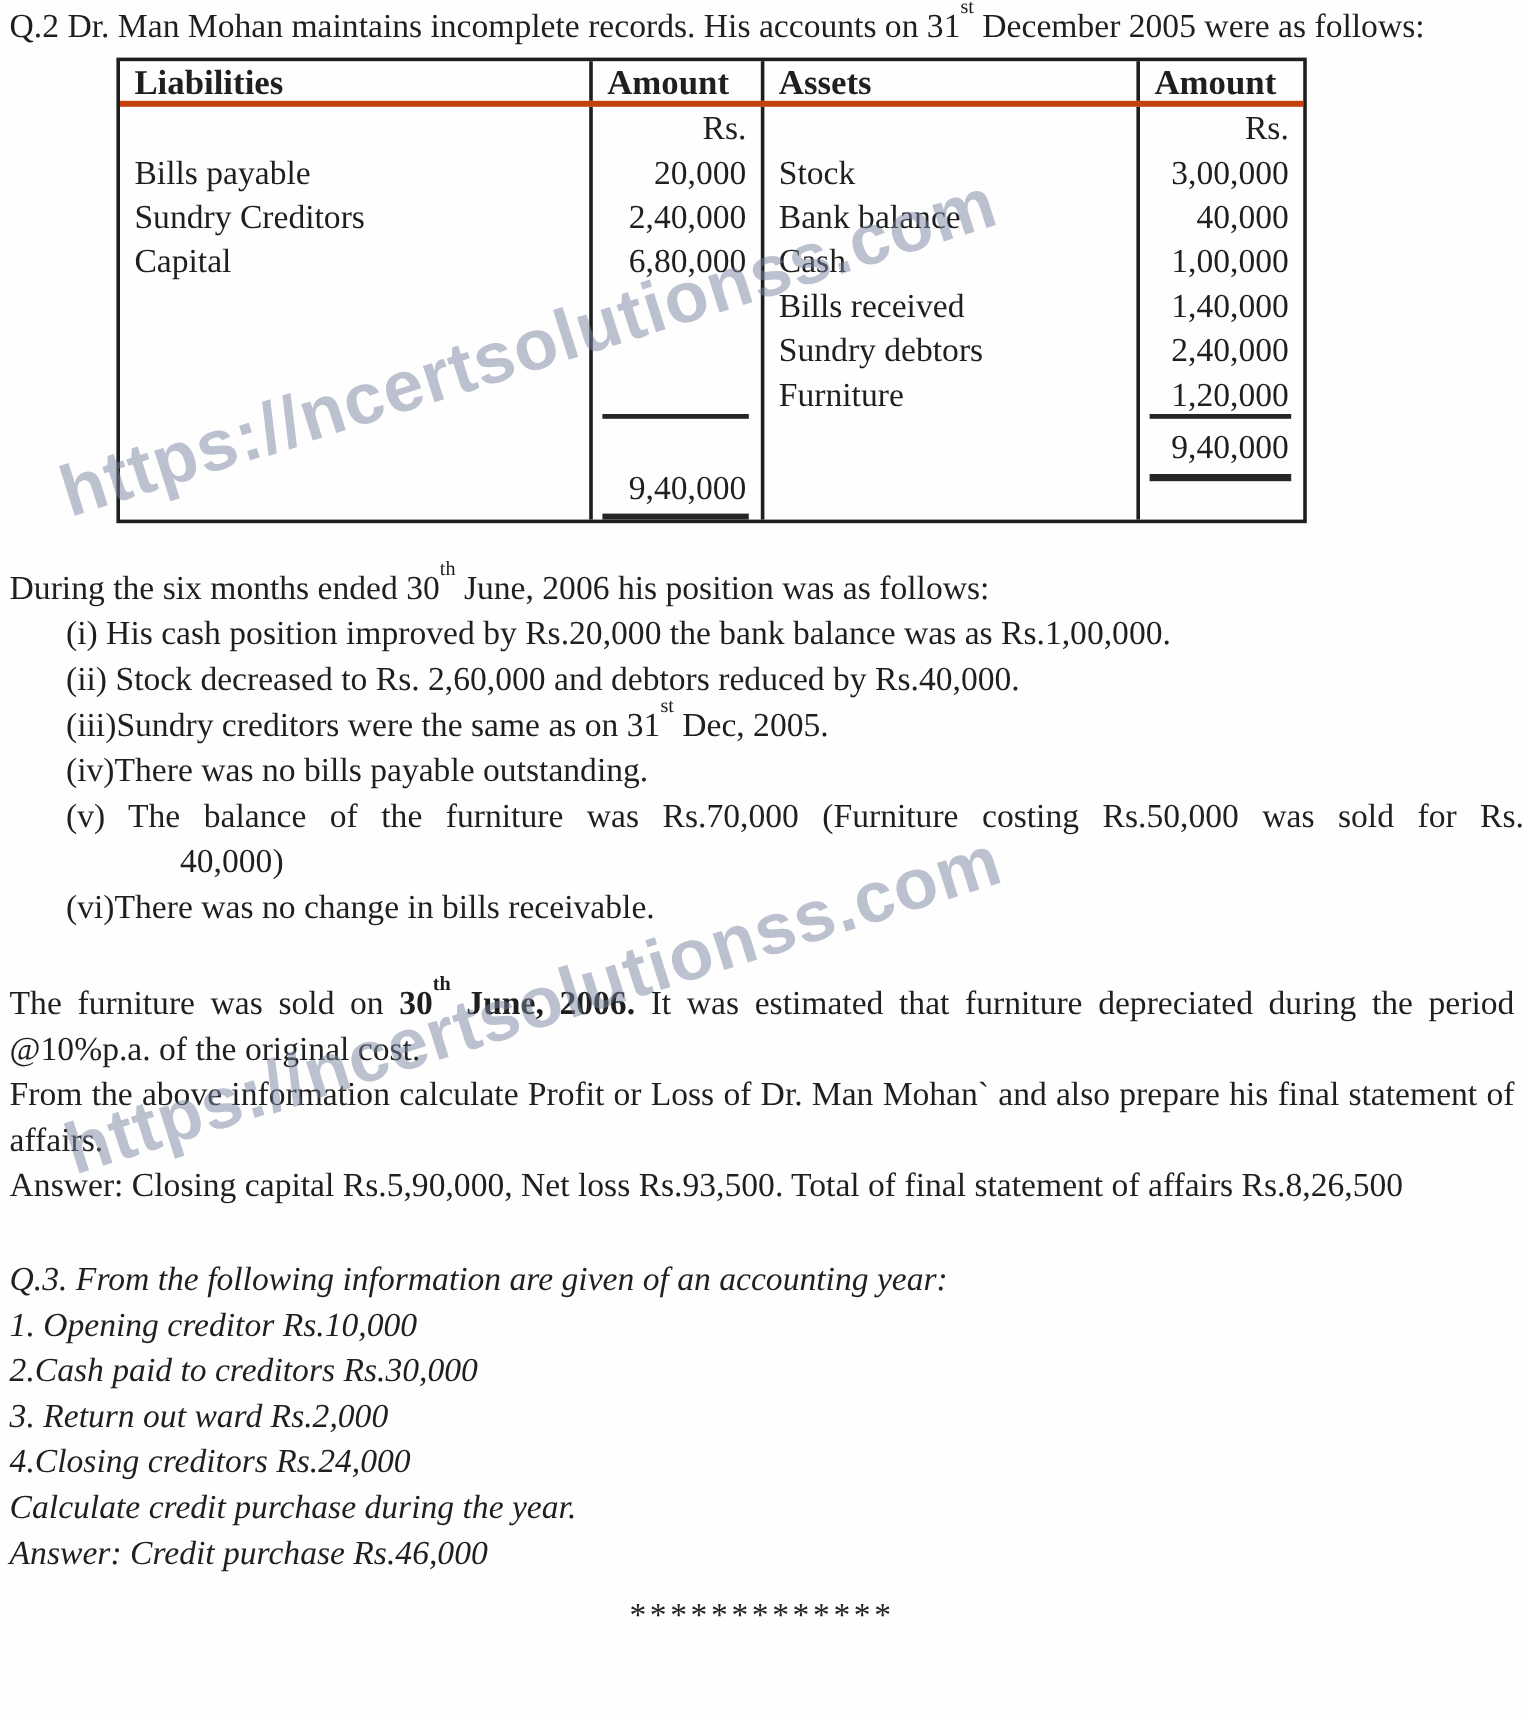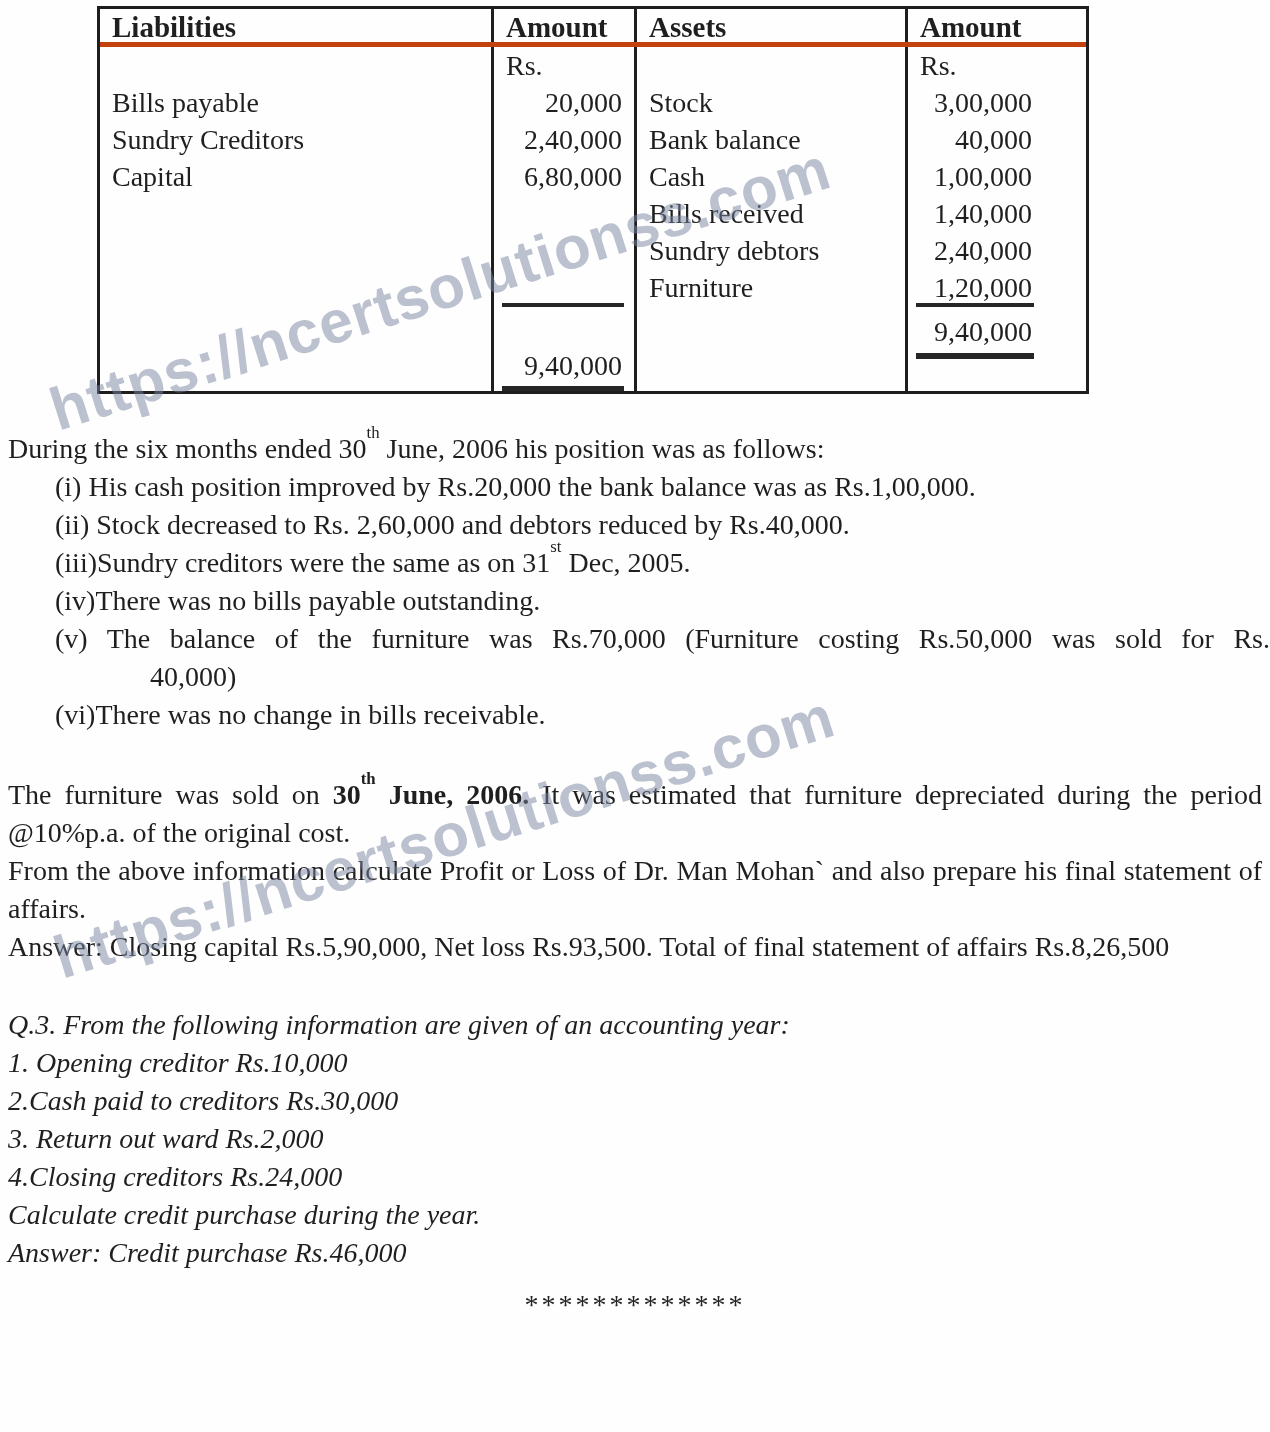--- a/index.html
+++ b/index.html
@@ -32,29 +32,29 @@
     line-height:37px;
   }
   .thead { display:flex; height:38px; border-bottom:5px solid #c2410c; }
   .th {
     font-weight:bold; font-size:29px; line-height:36px;
     padding-left:12px; white-space:nowrap; overflow:hidden;
   }
   .tbody { display:flex; height:344px; }
   .c1 { width:394px; }
   .c2 { width:143px; }
-  .c3 { width:271px; }
+  .c3 { width:313px; }
   .c4 { width:136px; }
   .thead .c1, .tbody .c1,
   .thead .c2, .tbody .c2,
   .thead .c3, .tbody .c3 { border-right:3px solid #1e1e1e; }
   .col { position:relative; }
   .cell { height:37px; line-height:37px; padding:0 12px; white-space:nowrap; }
   .num { text-align:right; }
-  .rs { text-align:left; }
+  .rs { text-align:right; }
   .rule { position:absolute; left:8px; right:10px; background:#262626; }
   .c2 .r1 { top:256px; height:4px; }
   .c2 .total { position:absolute; top:300px; left:0; right:0; }
   .c2 .r2 { top:339px; height:5px; }
   .c4 .r1 { top:256px; height:4px; }
   .c4 .total { position:absolute; top:266px; left:0; right:0; }
   .c4 .r2 { top:306px; height:6px; }
 
   
   .pos-para { margin-top:36px; }
@@ -99,20 +99,21 @@
 </head>
 <body>
 
 <div class="page">
 
   <div class="watermark wm1">https://ncertsolutionss.com</div>
   <div class="watermark wm2">https://ncertsolutionss.com</div>
 
   <div class="content">
 
+    <p class="para intro"><span>Q.2 Dr. Man Mohan maintains incomplete records. His accounts on 31</span><sup class="sp">st</sup><span> December 2005 were as follows:</span></p>
 
     <div class="acct-table">
       <div class="thead">
         <div class="th c1">Liabilities</div>
         <div class="th c2">Amount</div>
         <div class="th c3">Assets</div>
         <div class="th c4">Amount</div>
       </div>
       <div class="tbody">
 

